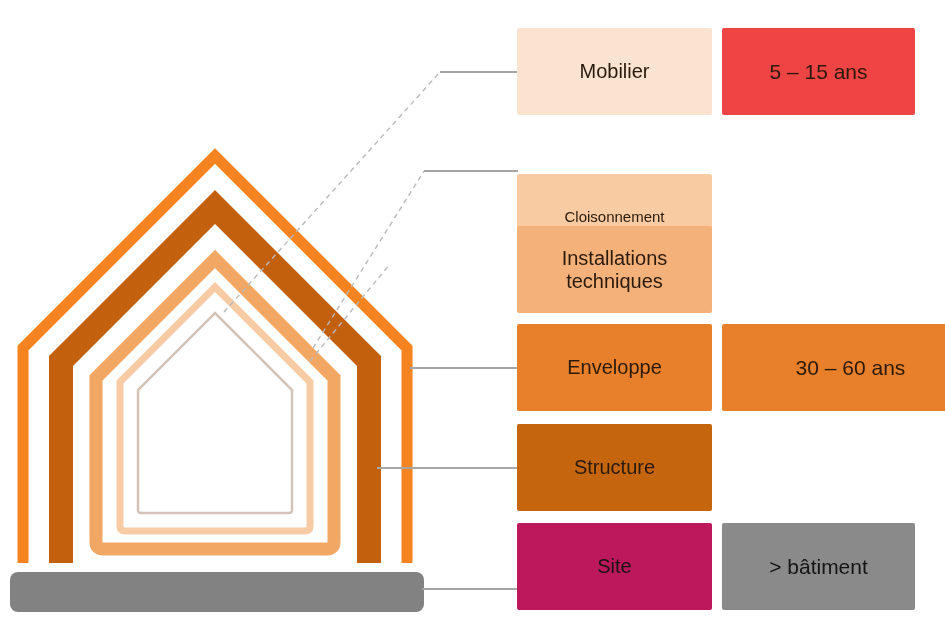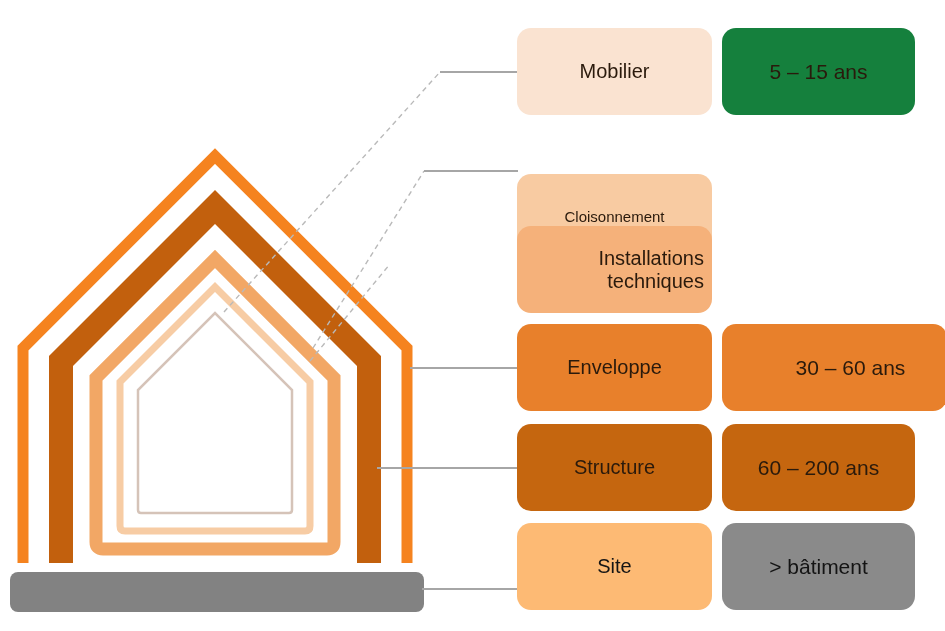--- a/index.html
+++ b/index.html
@@ -3,29 +3,29 @@
 <meta charset="utf-8">
 <style>
   html,body { margin:0; padding:0; background:#ffffff; }
   body { font-family:"Liberation Sans", sans-serif; }
   .canvas {
     position:relative; width:945px; height:631px;
     background:#ffffff; overflow:hidden;
   }
   .diagram-svg { position:absolute; left:0; top:0; }
   .row-box {
-    position:absolute; height:87px; border-radius:14px;
+    position:absolute; height:87px; border-radius:2px;
     display:flex; align-items:center; justify-content:center;
     text-align:center; color:var(--text-color,#2a1a0c);
     line-height:1.12;
   }
   .label-box { left:517px; width:195px; font-size:20px; }
   .value-box { left:722px; width:193px; font-size:21px; }
   .label-sm  { font-size:15px;margin-top:48px; }
-  .label-wrap { padding:0 8px;text-align:right; }
+  .label-wrap { padding:0 8px; }
   .site-row  { color:var(--site-text-color,#141414); }
 </style>
 </head>
 <body style="--text-color: #2a1a0c; --site-text-color: #141414;">
 
 <div class="canvas" style="background-color: rgb(255, 255, 255);">
 
   <svg class="diagram-svg" width="945" height="631" viewBox="0 0 945 631">
 
     <path d="M 23 563 L 23 348 L 215 156 L 407 348 L 407 563" fill="none" stroke-width="11" stroke-linejoin="miter" stroke="#f5831f"></path>
@@ -51,21 +51,21 @@
     <line x1="410" y1="368" x2="518" y2="368" stroke-width="2" stroke="#a6a6a6"></line>
 
     <line x1="377" y1="468" x2="518" y2="468" stroke-width="2" stroke="#a6a6a6"></line>
 
     <line x1="422" y1="589" x2="518" y2="589" stroke-width="2" stroke="#a6a6a6"></line>
   </svg>
 
   <div class="row-box label-box" style="top: 28px; background-color: rgb(250, 227, 209);">
     <span>Mobilier</span>
   </div>
-  <div class="row-box value-box" style="top: 28px; background-color: #15803d;">
+  <div class="row-box value-box" style="top: 28px; background-color: #ef4444;">
     <span>5 – 15 ans</span>
   </div>
 
   <div class="row-box label-box label-sm" style="top: 126px; background-color: rgb(248, 203, 162);">
     <span>Cloisonnement</span>
   </div>
 
   <div class="row-box label-box" style="top: 226px; background-color: rgb(245, 177, 122);">
     <span class="label-wrap">Installations techniques</span>
   </div>
@@ -73,24 +73,21 @@
   <div class="row-box label-box" style="top: 324px; background-color: rgb(232, 128, 43);">
     <span>Enveloppe</span>
   </div>
   <div class="row-box value-box" style="top: 324px; background-color: rgb(232, 128, 43); padding-left: 32px;">
     <span>30 – 60 ans</span>
   </div>
 
   <div class="row-box label-box" style="top: 424px; background-color: rgb(197, 102, 15);">
     <span>Structure</span>
   </div>
-  <div class="row-box value-box" style="top: 424px; background-color: rgb(197, 102, 15);">
-    <span>60 – 200 ans</span>
-  </div>
 
-  <div class="row-box label-box site-row" style="top: 523px; background-color: #fdba74;">
+  <div class="row-box label-box site-row" style="top: 523px; background-color: #be185d;">
     <span>Site</span>
   </div>
   <div class="row-box value-box site-row" style="top: 523px; background-color: rgb(138, 138, 138);">
     <span>&gt; bâtiment</span>
   </div>
 
 </div>
 
 </body></html>

